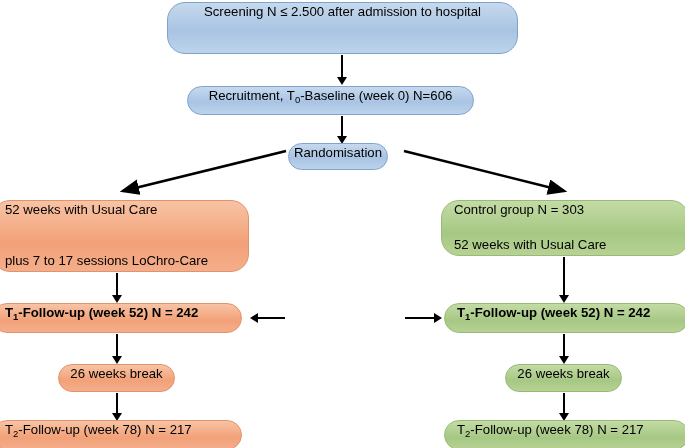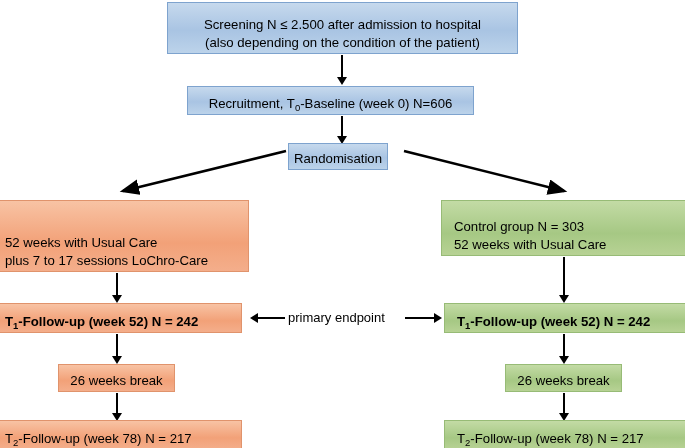--- a/index.html
+++ b/index.html
@@ -11,24 +11,24 @@
     position: relative;
     width: 685px;
     height: 448px;
     background: #ffffff;
     font-family: "Liberation Sans", sans-serif;
     overflow: hidden;
   }
   .box {
     position: absolute;
     box-sizing: border-box;
-    border-radius: 0;
+    border-radius: 18px;
     display: flex;
     flex-direction: column;
-    justify-content: flex-end;
+    justify-content: space-between;
     color: #000000;
     font-size: 13.2px;
     line-height: 1.42;
     white-space: nowrap;
   }
   .box .line { display: block; }
   .box.pad-left { padding-left: 12px; }
   .box.center { align-items: center; }
   .blue {
     background: linear-gradient(180deg, #c6d9ed 0%, #a9c4e3 55%, #bcd3ea 100%);
@@ -88,21 +88,20 @@
     white-space: nowrap;
   }
 </style>
 </head>
 <body>
 
 <div id="canvas">
 
   <div class="box blue center" style="left:167px; top:2px; width:351px; height:52px;">
     <span class="line">Screening N ≤ 2.500 after admission to hospital</span>
-    <span class="line">(also depending on the condition of the patient)</span>
   </div>
 
   <div class="vline" style="left:341px; top:55px; height:24px;"></div>
   <div class="arrow-down" style="left:336.5px; top:77px;"></div>
 
   <div class="box blue center" style="left:187px; top:86px; width:287px; height:29px;">
     <span class="line"><span>Recruitment, T</span><sub>0</sub><span>-Baseline (week 0) N=606</span></span>
   </div>
 
   <div class="vline" style="left:341px; top:116px; height:22px;"></div>
@@ -141,21 +140,20 @@
   <div class="box orange pad-left bold" style="left:-8px; top:303px; width:250px; height:30px;">
     <span class="line"><span>T</span><sub>1</sub><span>-Follow-up (week 52) N = 242</span></span>
   </div>
 
   <div class="box green pad-left bold" style="left:444px; top:303px; width:245px; height:30px;">
     <span class="line"><span>T</span><sub>1</sub><span>-Follow-up (week 52) N = 242</span></span>
   </div>
 
   <div class="arrow-left" style="left:250px; top:313px;"></div>
   <div class="hline" style="left:257px; top:316.8px; width:28px;"></div>
-  <div class="endpoint-label" style="left:288px; top:310px;">primary endpoint</div>
   <div class="hline" style="left:405px; top:316.8px; width:30px;"></div>
   <div class="arrow-right" style="left:434px; top:313px;"></div>
 
   <div class="vline" style="left:116px; top:334px; height:24px;"></div>
   <div class="arrow-down" style="left:111.5px; top:356px;"></div>
 
   <div class="vline" style="left:563px; top:334px; height:24px;"></div>
   <div class="arrow-down" style="left:558.5px; top:356px;"></div>
 
   <div class="box orange center" style="left:58px; top:364px; width:117px; height:28px;">

